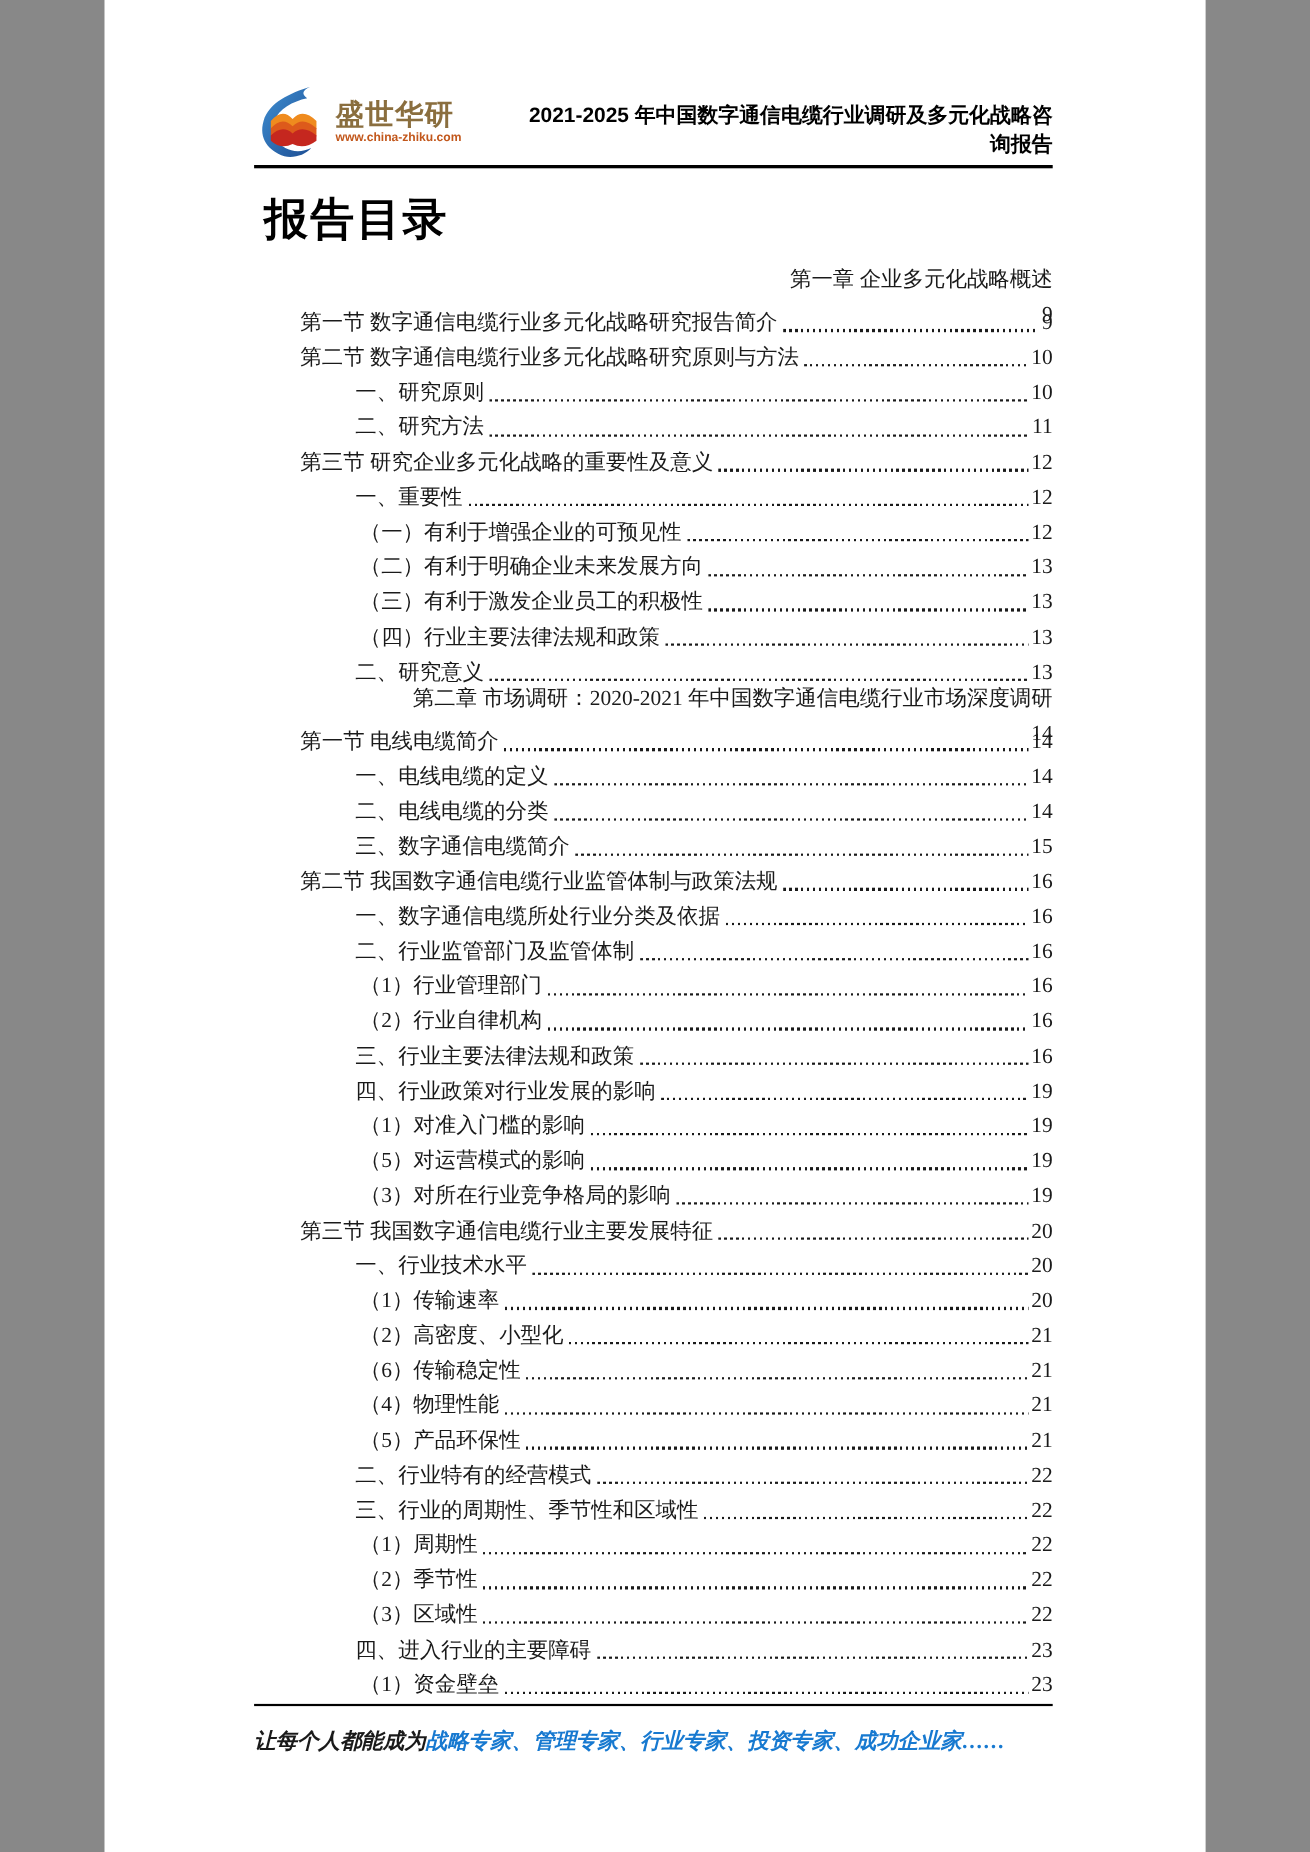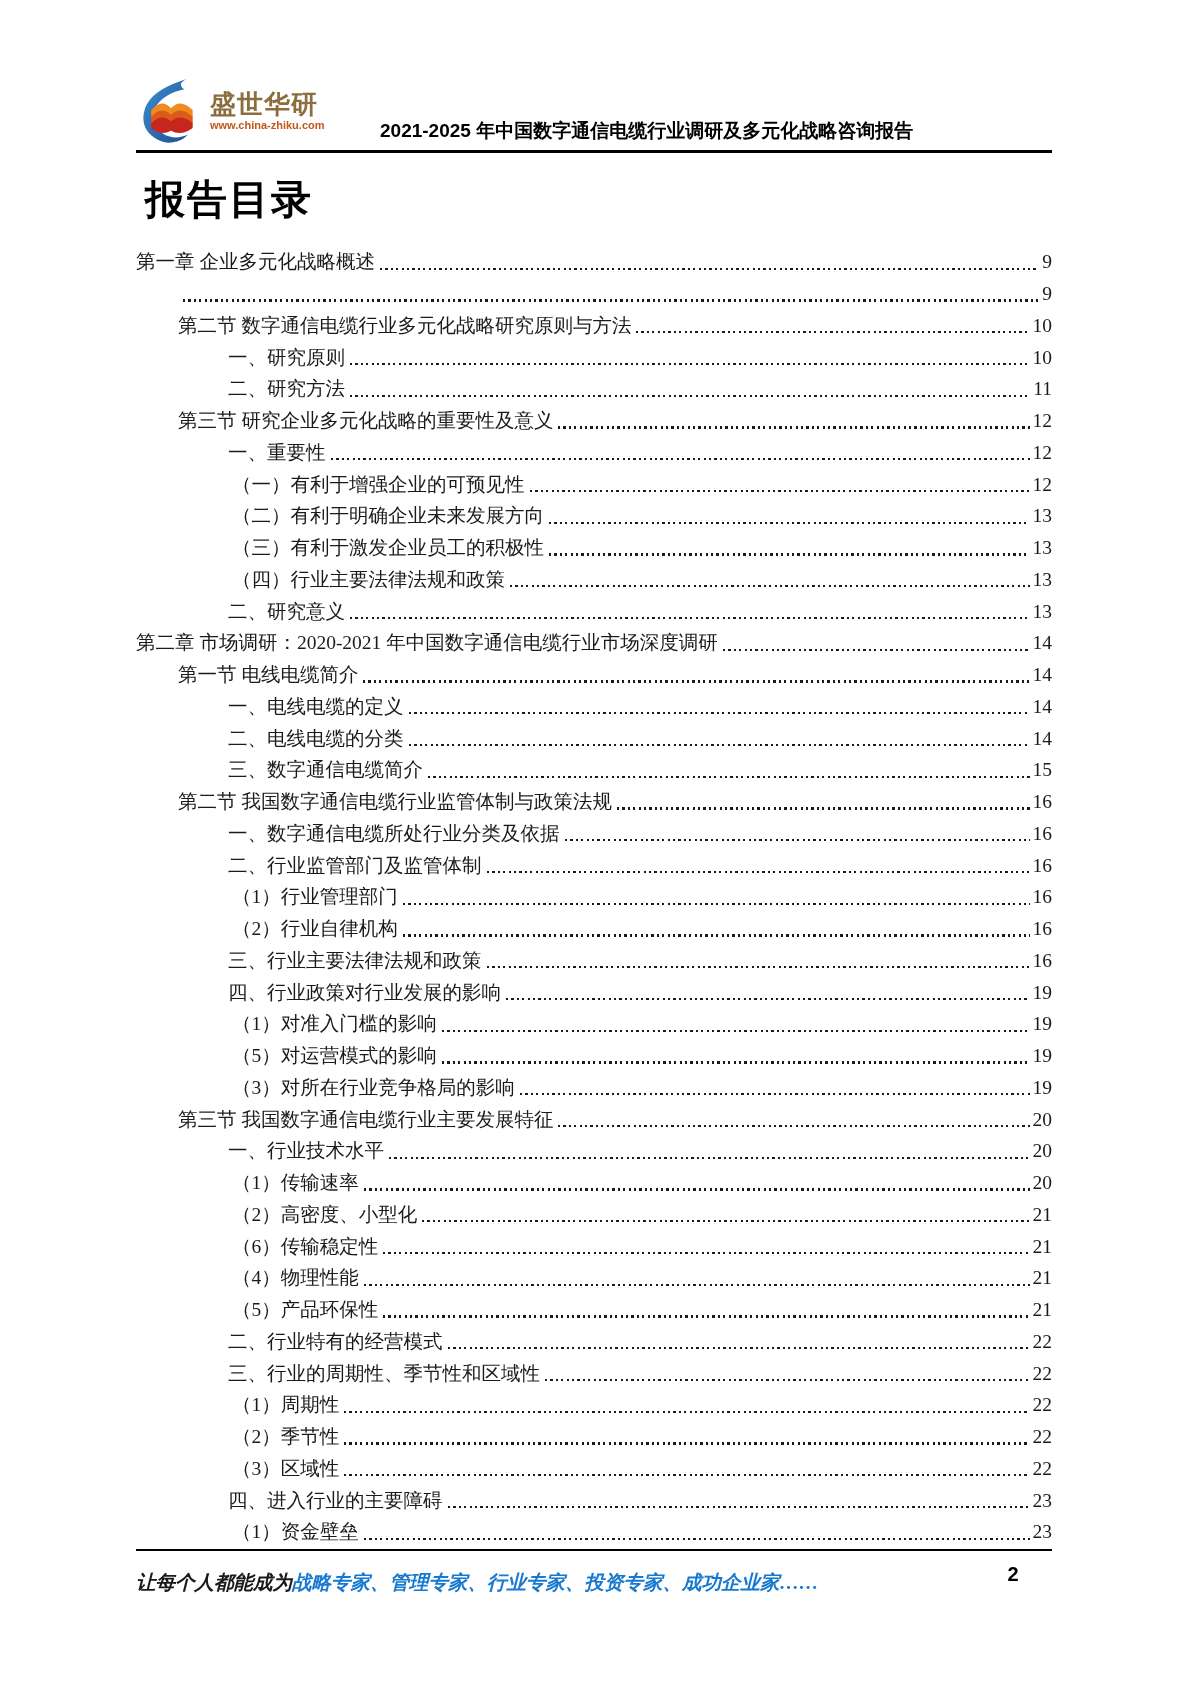--- a/index.html
+++ b/index.html
@@ -1,45 +1,45 @@
 <!DOCTYPE html>
 <html><head>
 <meta charset="utf-8">
 <style>
   html,body{margin:0;padding:0;background:#888;}
   .page{
-    position:relative;width:1191px;height:1684px;margin:0 auto;background:#ffffff;
+    position:relative;width:1001px;height:1684px;margin:0 auto;background:#ffffff;
     font-family:"Liberation Serif","DejaVu Serif",serif;color:#1a1a1a;overflow:hidden;
   }
   
   .header{position:absolute;left:136px;top:74px;right:139px;height:72px;}
   .logo{position:absolute;left:2px;top:4px;display:flex;align-items:center;}
   .logo svg{display:block;}
   .logo-text{margin-left:6px;}
   .logo-brand{font-family:"Liberation Sans","DejaVu Sans",sans-serif;font-weight:700;
     font-size:26px;line-height:26px;color:#8a6e3e;letter-spacing:1px;}
   .logo-url{font-family:"Liberation Sans","DejaVu Sans",sans-serif;font-weight:700;
     font-size:11px;line-height:13px;color:#c2571b;margin-top:2px;}
-  .header-title{position:absolute;left:244px;right:0;bottom:2px;text-align:left;
+  .header-title{position:absolute;left:244px;right:0;bottom:2px;text-align:right;
     font-family:"Liberation Sans","DejaVu Sans",sans-serif;font-weight:700;font-size:19px;color:#000;}
   .rule{position:absolute;left:136px;right:139px;height:3px;background:#000;}
   .header-rule{top:150px;}
   .footer-rule{top:1549px;height:2px;}
   
   .page-title{position:absolute;left:133px;top:160px;margin:12px;
     font-family:"Liberation Sans","DejaVu Sans",sans-serif;font-weight:700;font-size:40px;
     letter-spacing:2px;color:#000;}
   
   .toc{position:absolute;left:136px;right:139px;top:245px;}
   .toc-row{display:flex;align-items:flex-end;height:31.75px;font-size:19.5px;cursor:pointer;}
   .toc-text{white-space:nowrap;line-height:1;padding-bottom:5px;}
   .leader{flex:1;height:2.2px;margin:0 3px 7px 5px;
     background:repeating-linear-gradient(to right,#1a1a1a 0 2.2px,transparent 2.2px 5.4px);}
   .toc-page{line-height:1;padding-bottom:5px;}
-  .lv-chapter{padding-left:0;}
+  .lv-chapter{padding-left:0;flex-direction:column;}
   .lv-section{padding-left:42px;}
   .lv-item{padding-left:92px;}
   .lv-sub{padding-left:96px;}
   
   .footer{position:absolute;left:136px;top:1569px;font-size:19.5px;font-weight:700;
     font-style:italic;white-space:nowrap;}
   .footer .f-prefix{color:#1a1a1a;margin-top:28px;}
   .footer .f-highlight{color:#1779d0;}
   .page-num{position:absolute;left:998px;top:1563px;width:30px;text-align:center;
     font-family:"Liberation Sans","DejaVu Sans",sans-serif;font-weight:700;font-size:20px;color:#000;}
@@ -77,20 +77,21 @@
 
   <h1 class="page-title">报告目录</h1>
 
   <div class="toc" id="toc">
       <div class="toc-row lv-chapter">
         <span class="toc-text">第一章 企业多元化战略概述</span>
         <span class="leader"></span>
         <span class="toc-page">9</span>
       </div>
       <div class="toc-row lv-section">
+        <span class="toc-text">第一节 数字通信电缆行业多元化战略研究报告简介</span>
         <span class="leader"></span>
         <span class="toc-page">9</span>
       </div>
       <div class="toc-row lv-section">
         <span class="toc-text">第二节 数字通信电缆行业多元化战略研究原则与方法</span>
         <span class="leader"></span>
         <span class="toc-page">10</span>
       </div>
       <div class="toc-row lv-item">
         <span class="toc-text">一、研究原则</span>

